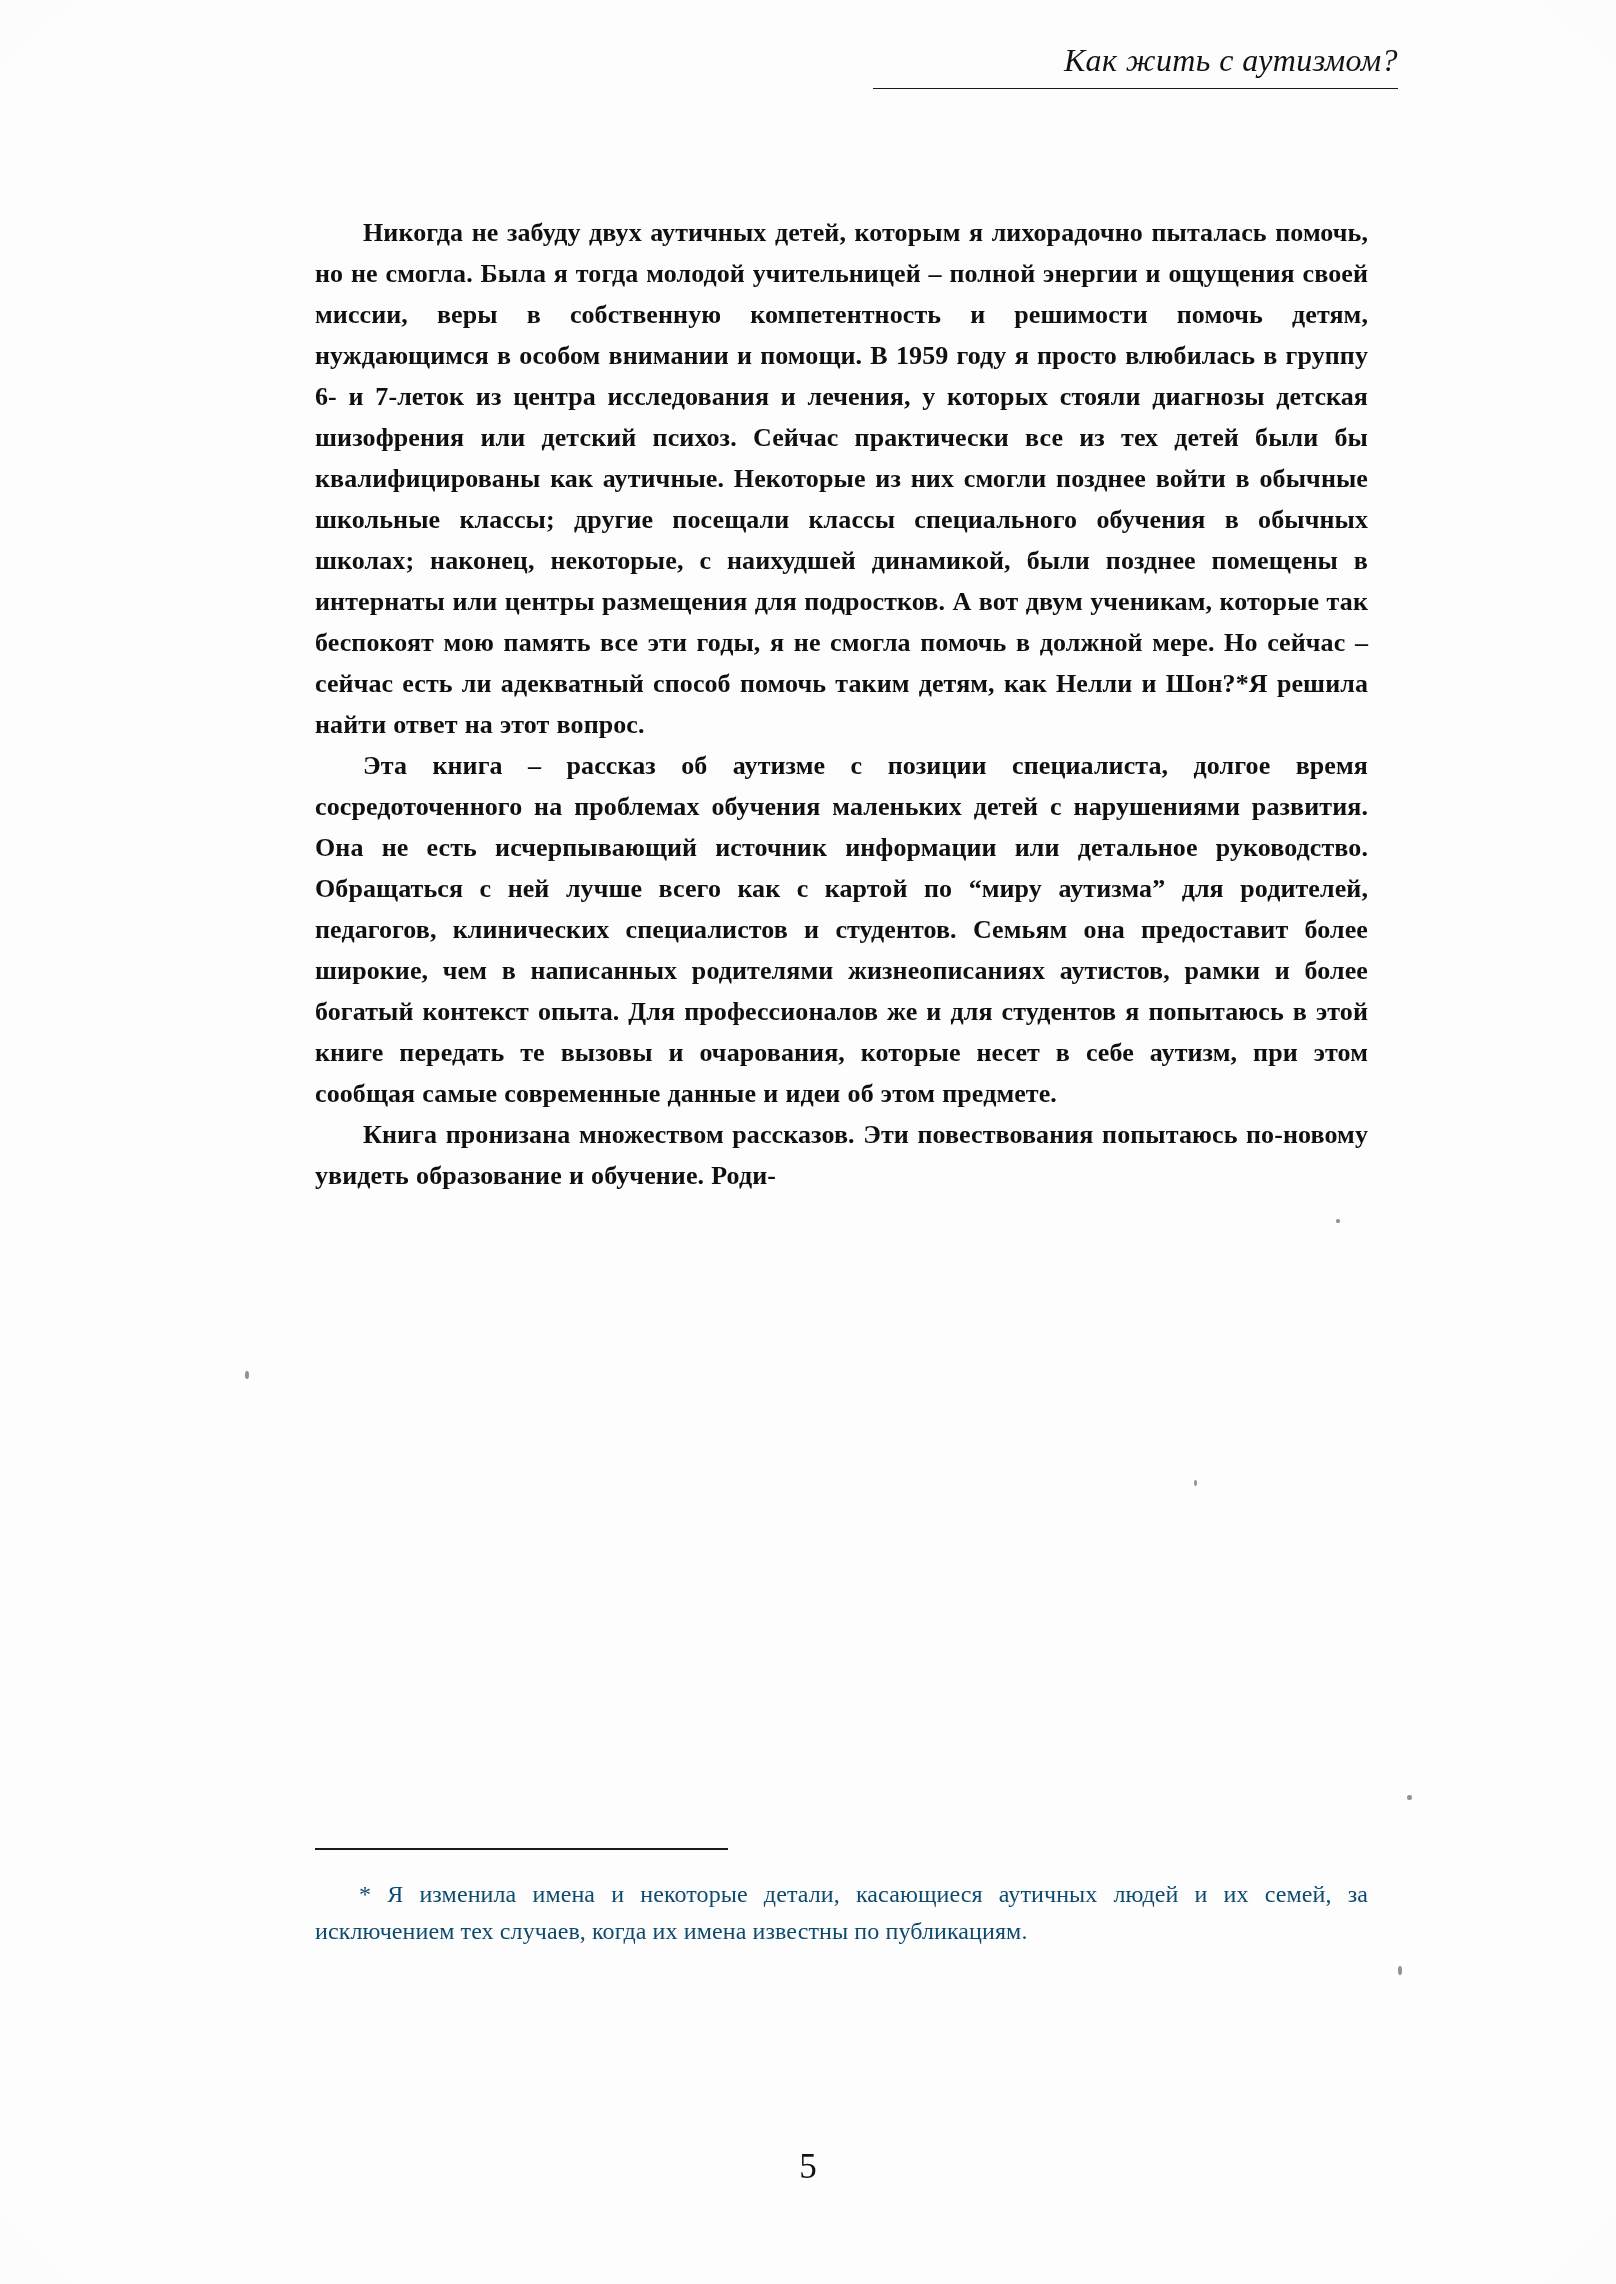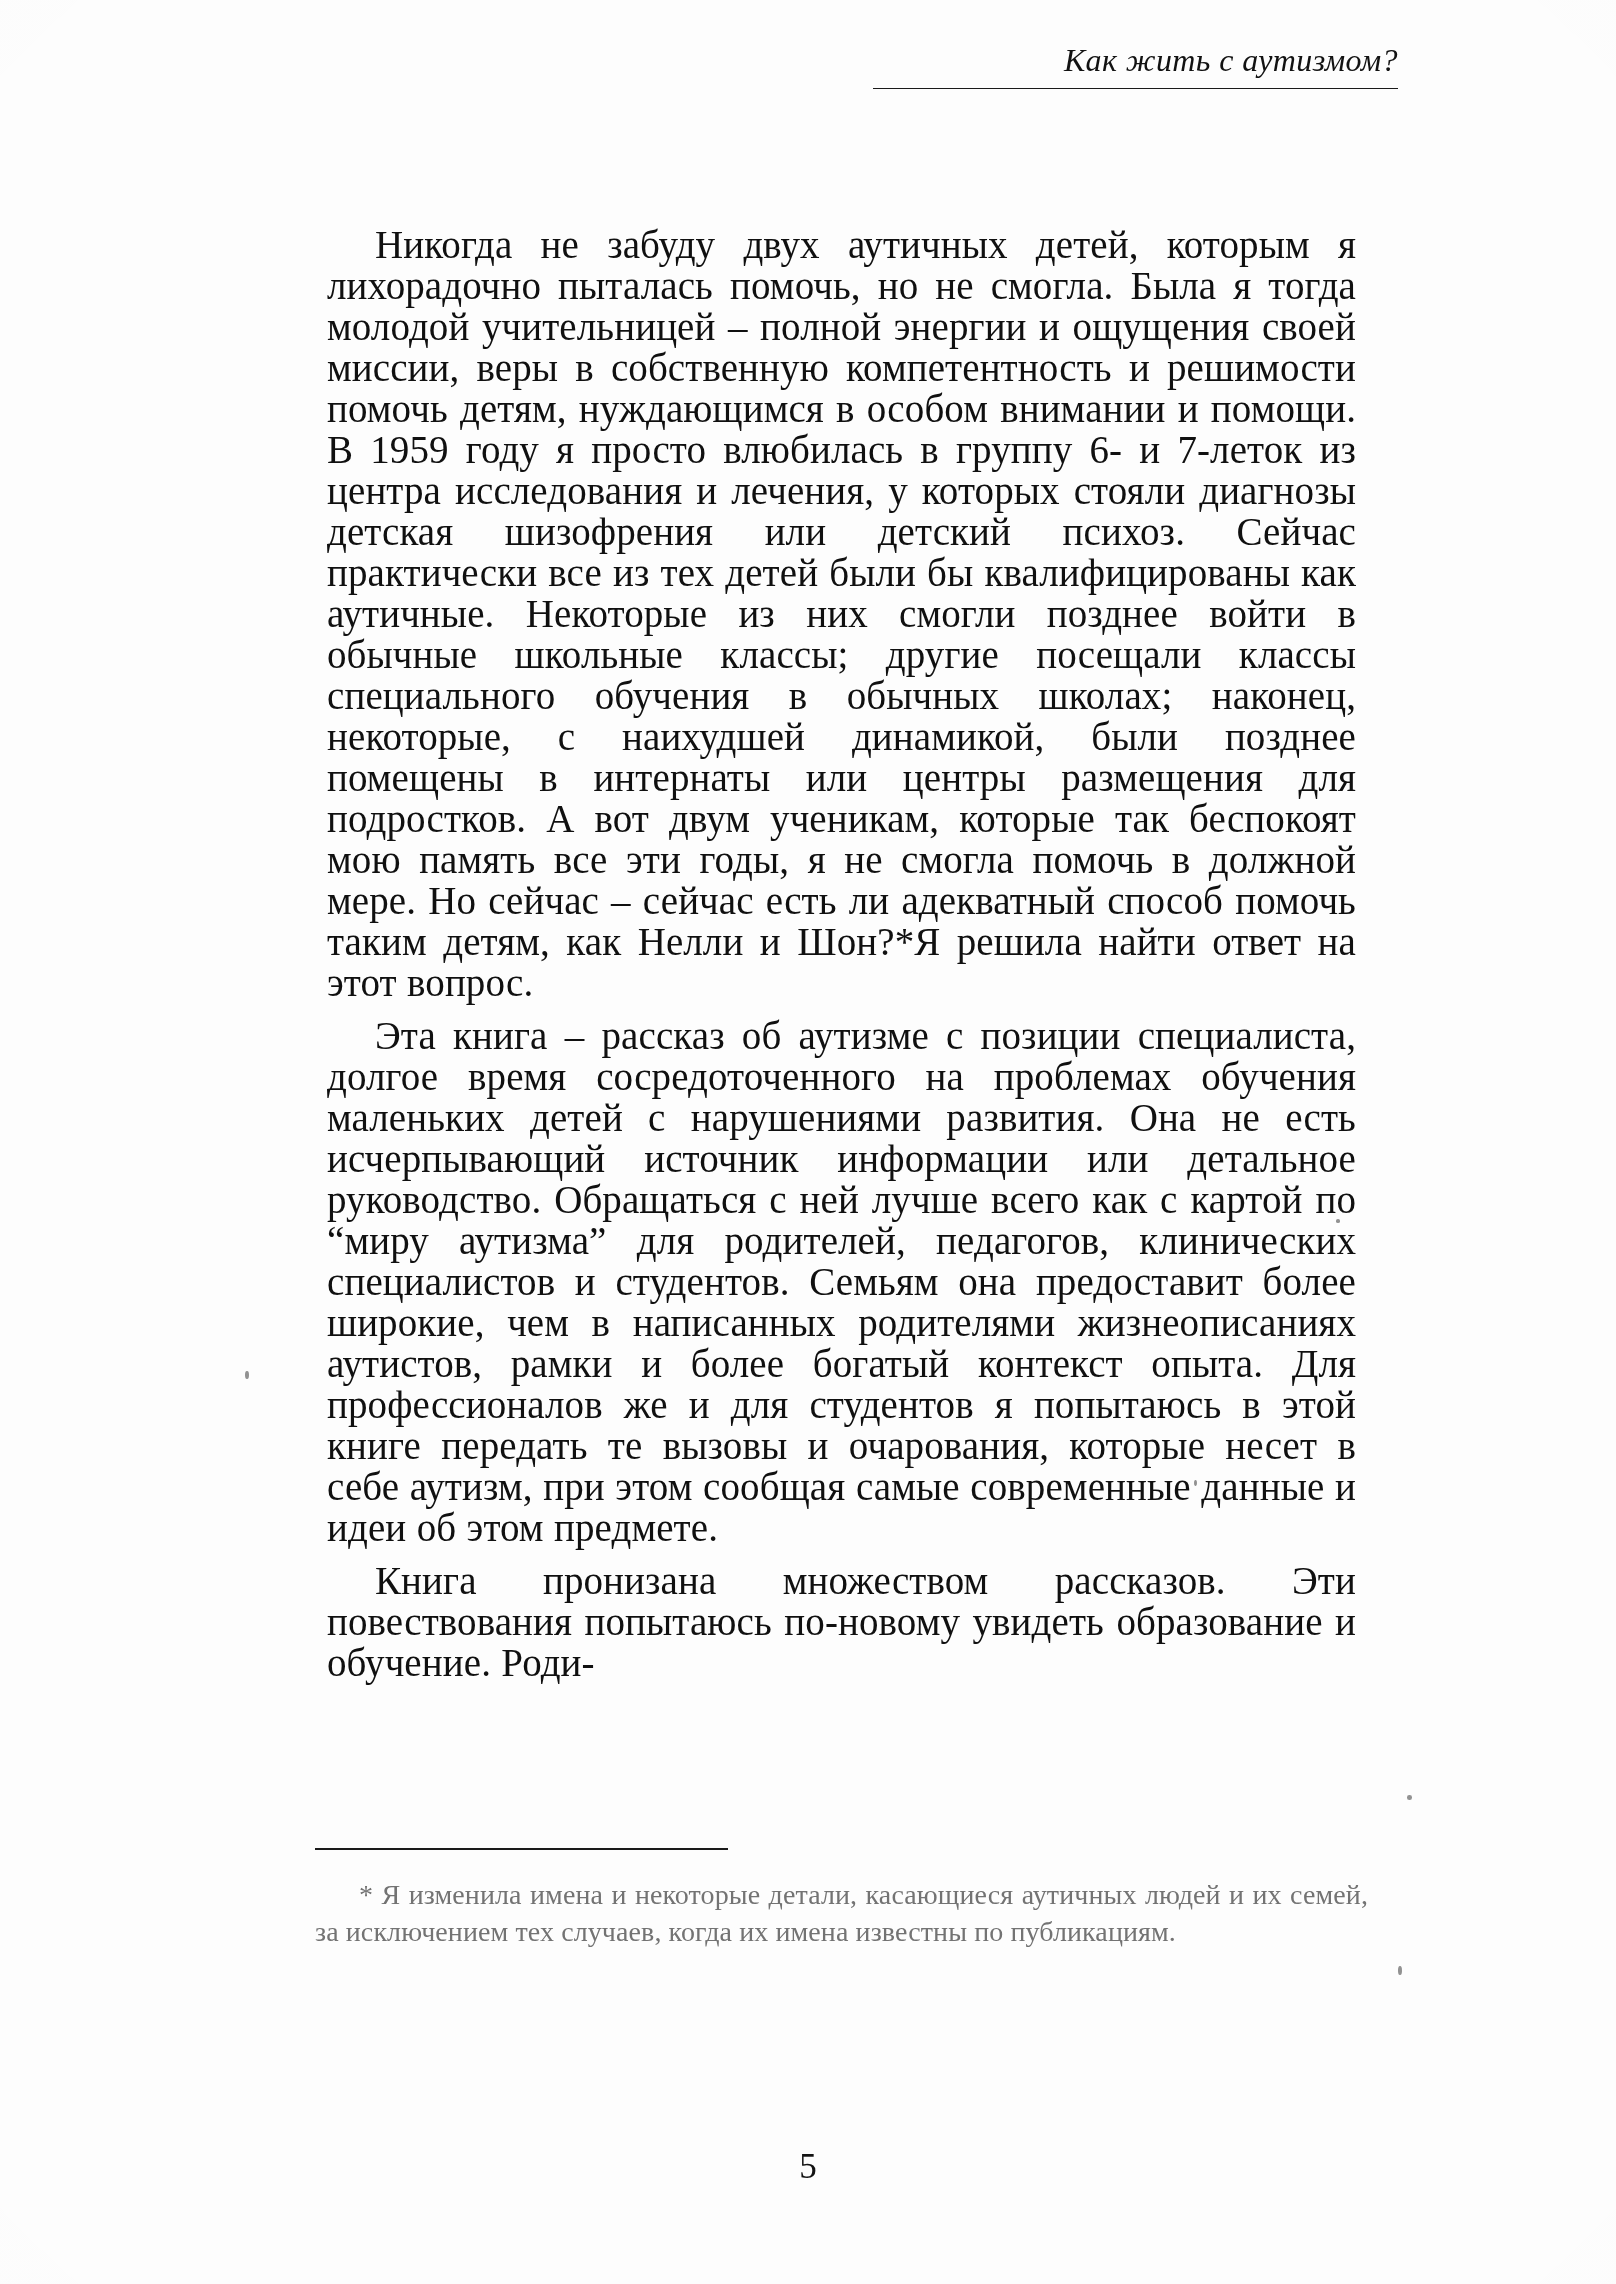--- a/index.html
+++ b/index.html
@@ -59,30 +59,31 @@
 
   
   .textblock {
     position: absolute;
     left: 315px;
     top: 212px;
     width: 1053px;
   }
 
   .para {
-    margin: 12px;
+    margin: 0;
     text-align: justify;
     text-align-last: left;
     text-indent: 48px;
-    font-size: 39px;
+    font-size: 26px;
     line-height: 41px;
     letter-spacing: 0.1px;
     word-spacing: 0.5px;
     color: #101010;
     hyphens: manual;
+    font-weight: bold;
   }
 
   
   .footnote {
     position: absolute;
     left: 315px;
     top: 1848px;
     width: 1053px;
   }
   .footnote .fn-rule {
@@ -90,24 +91,24 @@
     width: 413px;
     height: 0;
     border-top: 2.7px solid #1a1a1a;
     margin-bottom: 25.6px;
   }
   .footnote .fn-text {
     margin: 0;
     text-align: justify;
     text-align-last: left;
     text-indent: 44px;
-    font-size: 28px;
+    font-size: 24px;
     line-height: 37px;
     letter-spacing: 0.1px;
-    color: #737373;
+    color: #0c4a6e;
   }
 
   
   .folio {
     position: absolute;
     left: 0;
     right: 0;
     top: 2149px;
     text-align: center;
     font-size: 35px;

